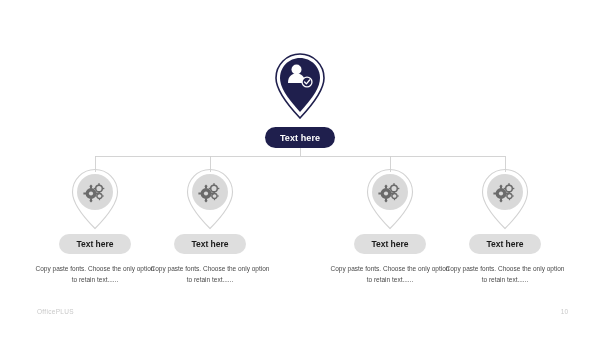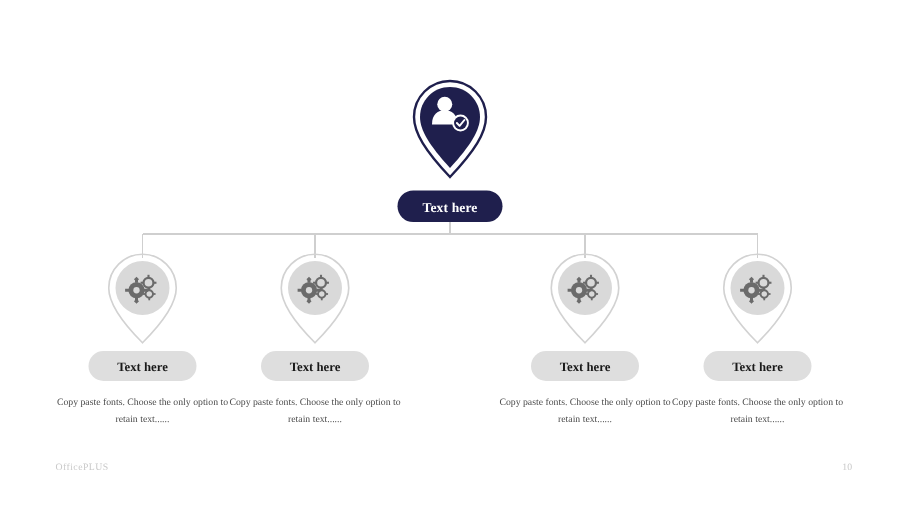--- a/index.html
+++ b/index.html
@@ -1,21 +1,21 @@
 <!DOCTYPE html>
 <html><head>
 <meta charset="utf-8">
 <style>
   html,body{margin:0;padding:0;}
   body{
     width:600px;height:337px;background:#ffffff;overflow:hidden;
     font-family:"Liberation Sans","DejaVu Sans",sans-serif;
     -webkit-font-smoothing:antialiased;
   }
-  .slide{position:relative;width:600px;height:265px;background:#fff;font-family:Liberation Serif, serif;}
+  .slide{position:relative;width:600px;height:265px;background:#fff;}
 
   
   .connectors{position:absolute;left:0;top:0;width:600px;height:337px;pointer-events:none;}
 
   
   .root-node{position:absolute;left:265px;top:52px;width:70px;}
   .pin{position:relative;width:56px;height:68px;margin:0 auto;}
   .pin svg{display:block;width:56px;height:68px;}
 
   .root-pill{

